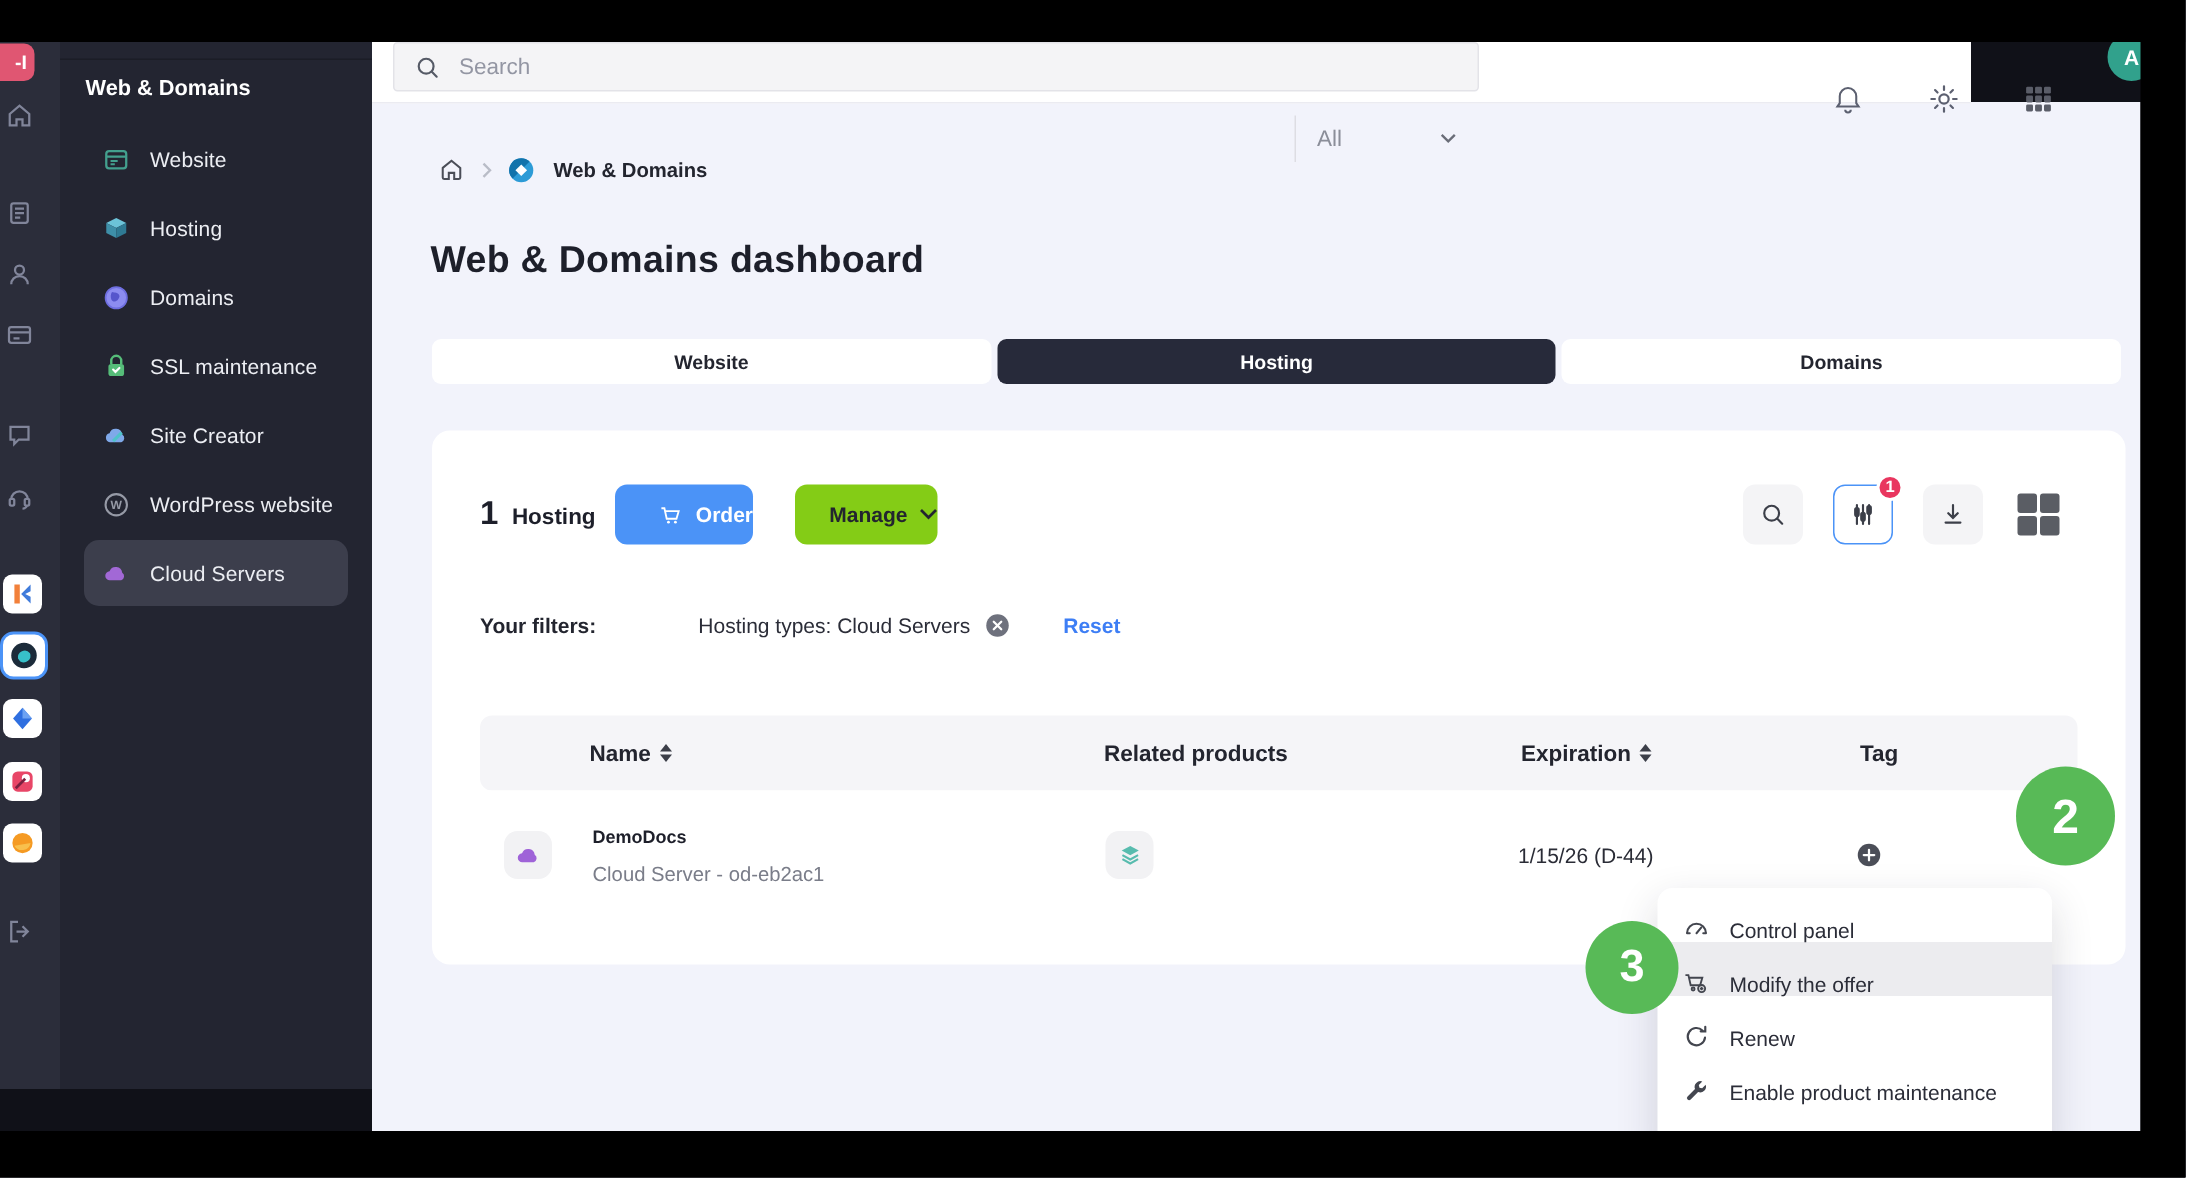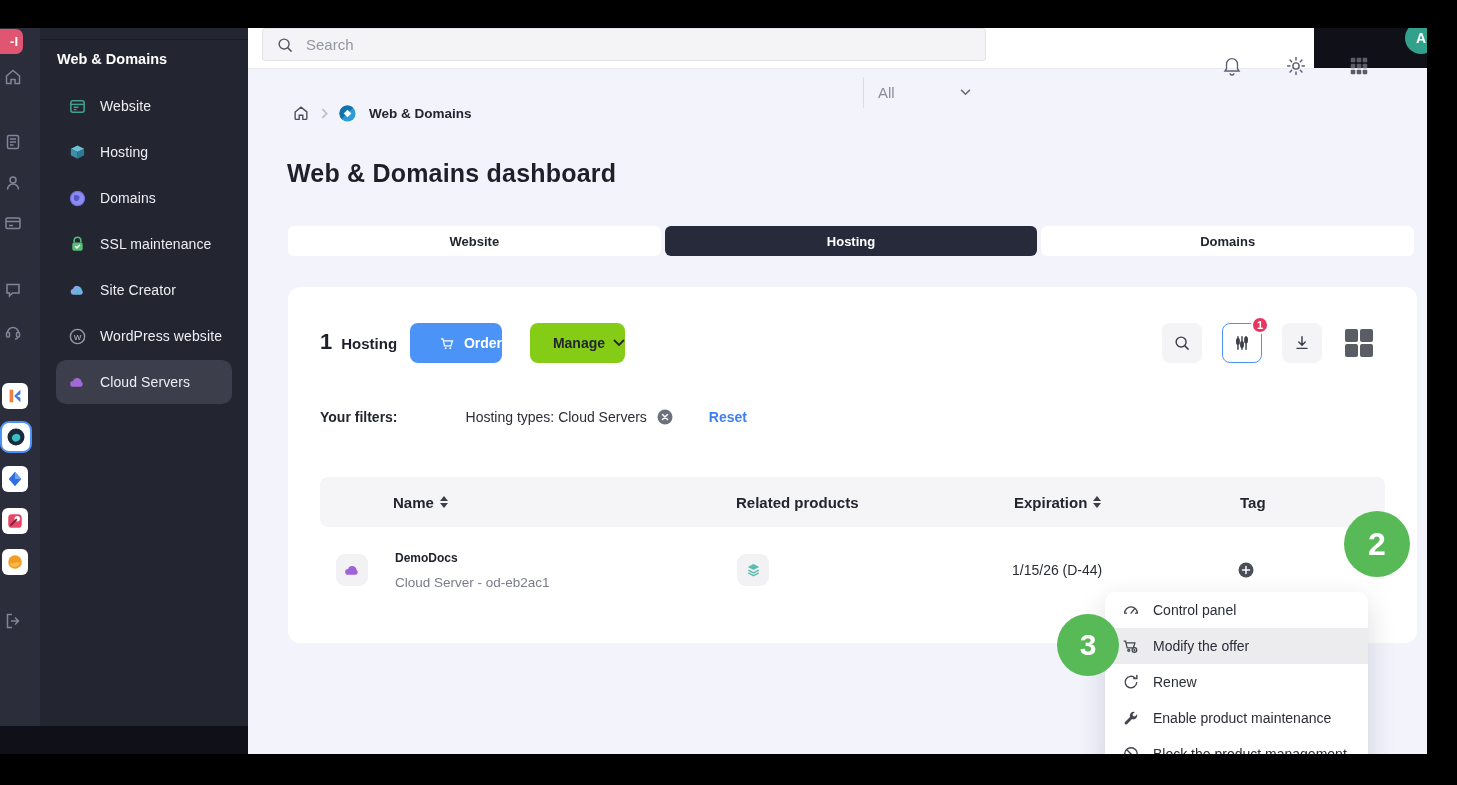--- a/index.html
+++ b/index.html
@@ -55,21 +55,21 @@
   .trow{position:absolute;left:32px;top:240px;width:1065px;height:86px;background:#fff;font-size:14px;}
   .icbox{width:32px;height:32px;border-radius:9px;background:#f2f2f4;display:flex;align-items:center;justify-content:center;}
   .name1{font-size:12px;font-weight:700;color:#1d1f2a;}
   .name2{font-size:13.5px;color:#7a7d89;margin-top:4px;}
   .sort{display:inline-flex;flex-direction:column;gap:2px;}
   .sort i{display:block;width:0;height:0;border-left:4px solid transparent;border-right:4px solid transparent;}
   .sort .up{border-bottom:5px solid #3c3f49;}
   .sort .dn{border-top:5px solid #3c3f49;}
   
   .menu{left:1105px;top:592px;width:263px;background:#fff;border-radius:10px;box-shadow:0 10px 28px rgba(30,32,48,.16);z-index:10;padding:0;}
-  .mi{height:36px;display:flex;align-items:center;gap:13px;padding:0 17px;font-size:14px;color:#2b2d38;}
+  .mi{height:36px;display:flex;align-items:flex-end;gap:13px;padding:0 17px;font-size:14px;color:#2b2d38;}
   .mi.hl{background:#ececef;}
   .mi .mic{width:18px;height:18px;color:#43464f;flex:0 0 auto;}
   
   .ann{border-radius:50%;background:#58ba57;color:#fff;font-weight:700;display:flex;align-items:center;justify-content:center;z-index:15;}
 </style>
 </head>
 <body>
 
 <div id="stage">
 

